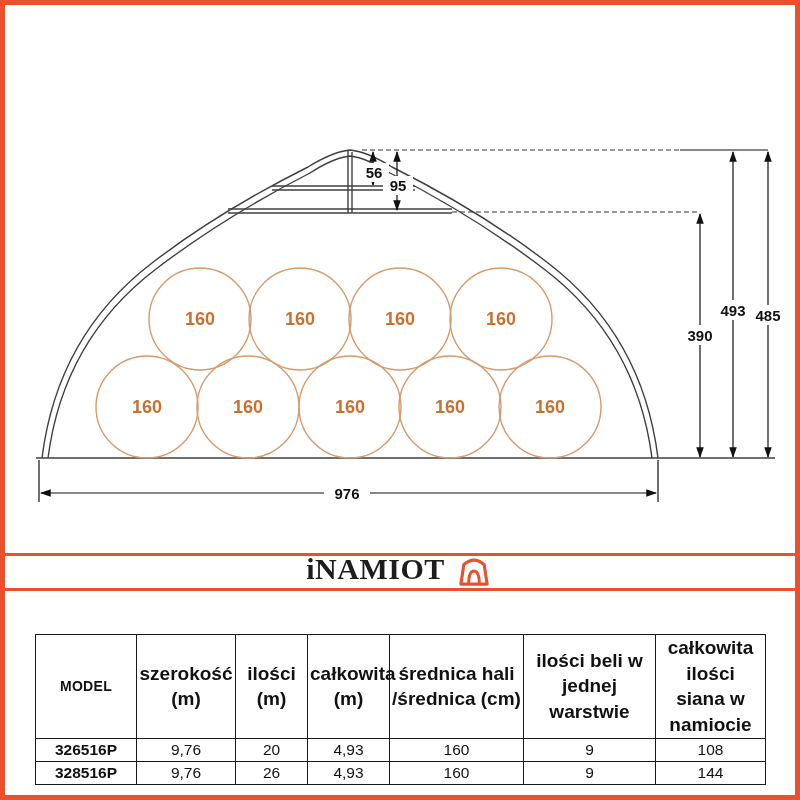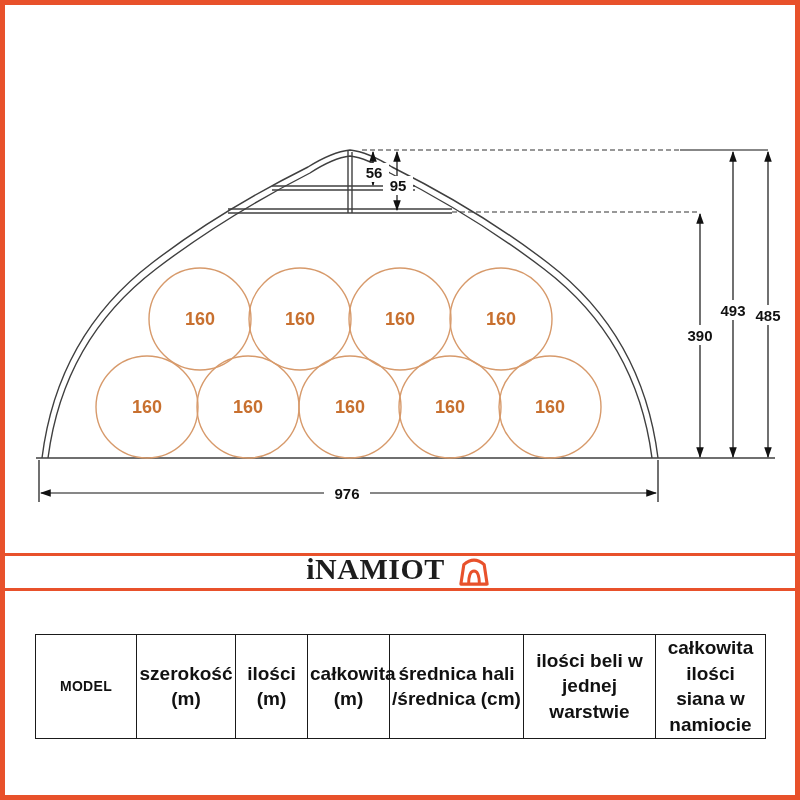--- a/index.html
+++ b/index.html
@@ -183,15 +183,33 @@
       </th>
       <th>
         <div>ilości beli w jednej</div>
             <div>warstwie</div>
       </th>
       <th>
         <div>całkowita ilości</div>
             <div>siana w namiocie</div>
       </th>
     </tr>
+    <tr>
+      <td class="model-c">326516P</td>
+      <td>9,76</td>
+      <td>20</td>
+      <td>4,93</td>
+      <td>160</td>
+      <td>9</td>
+      <td>108</td>
+    </tr>
+    <tr>
+      <td class="model-c">328516P</td>
+      <td>9,76</td>
+      <td>26</td>
+      <td>4,93</td>
+      <td>160</td>
+      <td>9</td>
+      <td>144</td>
+    </tr>
   </tbody>
     </table>
 </div>
 
 </body></html>

